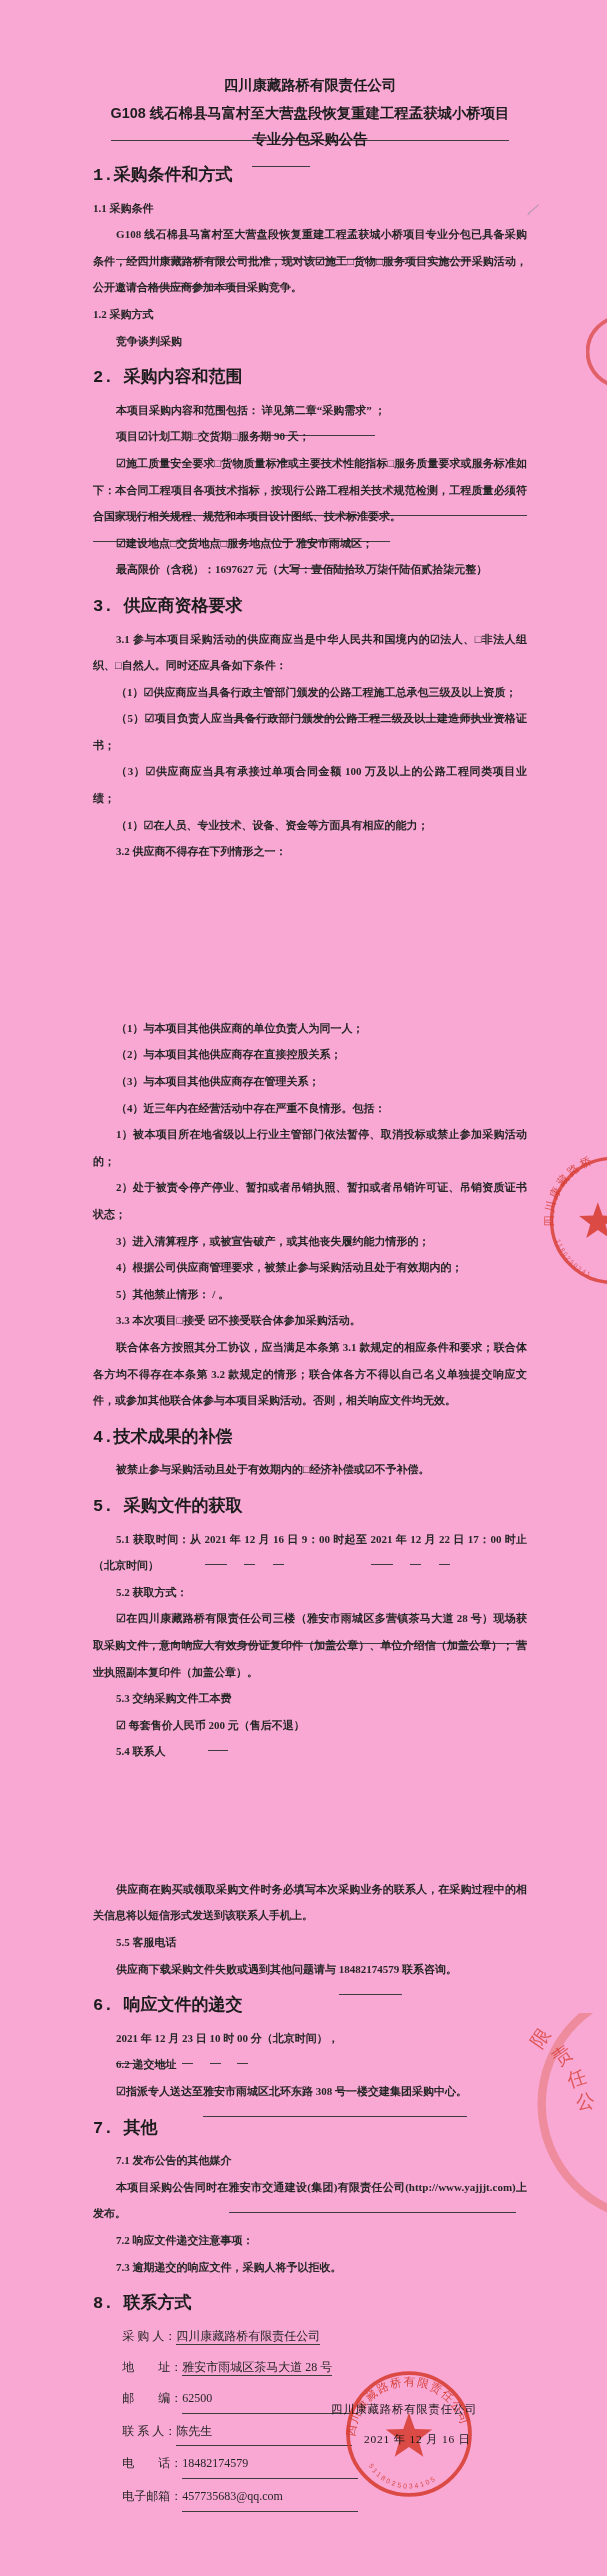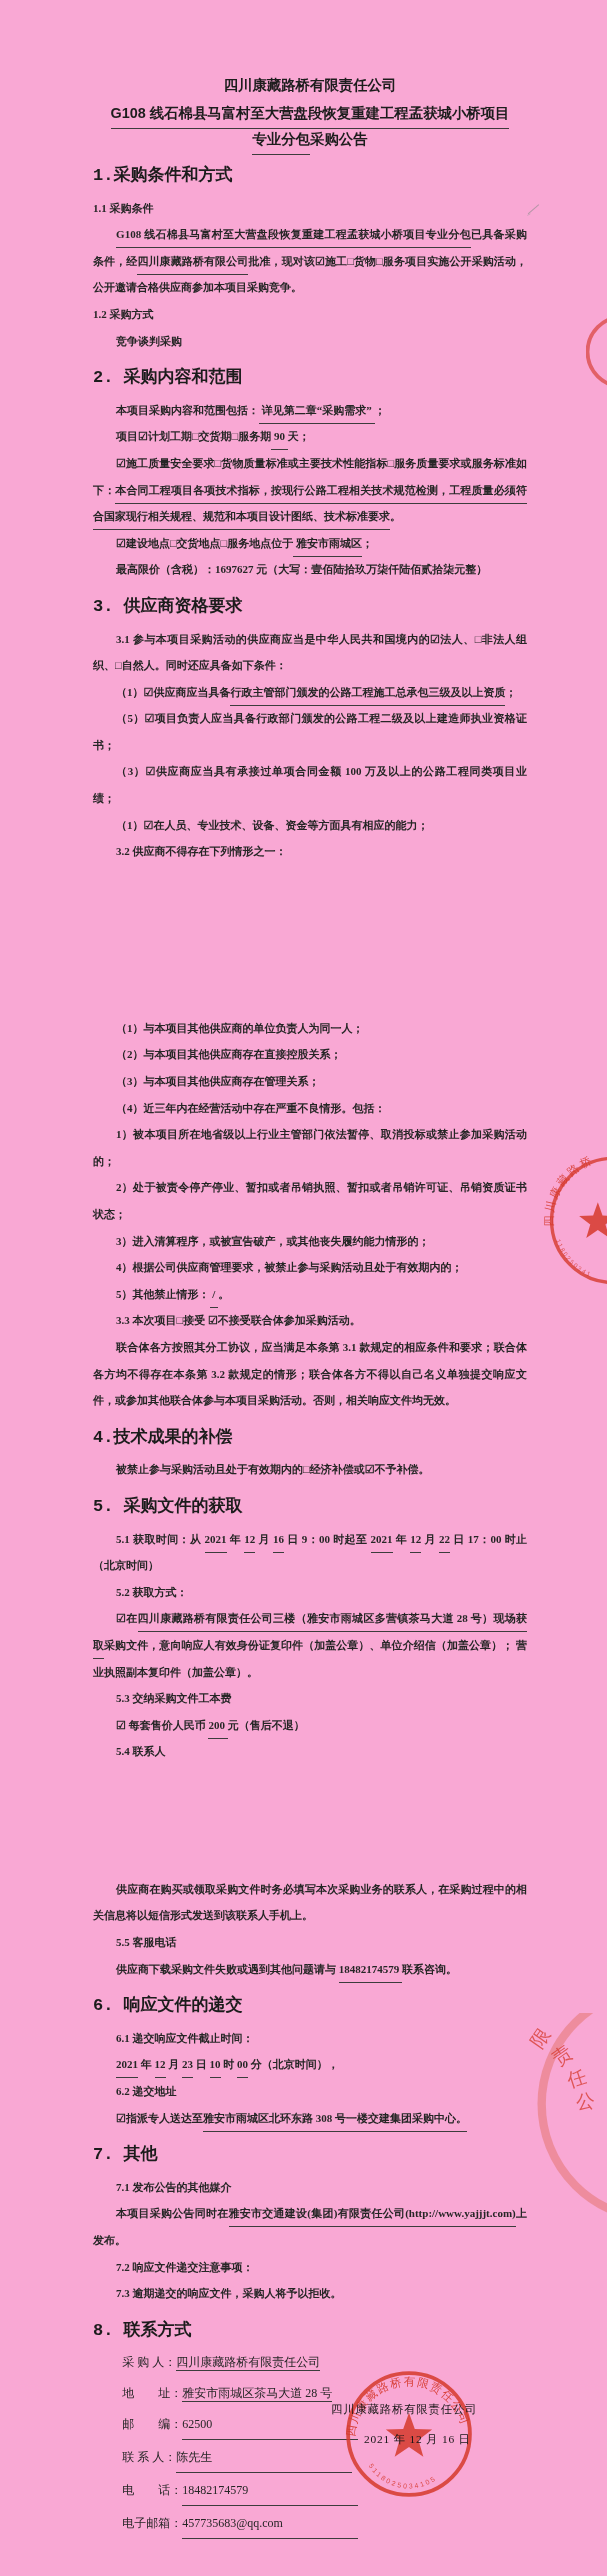--- a/index.html
+++ b/index.html
@@ -15,21 +15,21 @@
   .content{
     position:absolute;left:93px;top:0;width:434px;
     padding-top:71px;
   }
   .center{text-align:center;}
   .doc-title{font-family:"Liberation Sans","DejaVu Sans",sans-serif;font-weight:bold;font-size:14.4px;line-height:29px;margin:0;color:#1d1d1d;}
   .doc-title2{font-family:"Liberation Sans","DejaVu Sans",sans-serif;font-weight:bold;font-size:14.4px;line-height:26px;margin:0;color:#1d1d1d;}
   .sec{font-family:Liberation Mono, monospace;font-weight:bold;font-size:17px;line-height:23px;margin:12px 0 7.6px 0;color:#1c1c1c;}
   .p{font-size:11px;line-height:26.6px;margin:0;text-align:justify;font-weight:bold;}
   .ind{text-indent:2.1em;}
-  .ul{border-bottom:0.8px solid #3c3c3c;padding-bottom:7px;margin-top:23px;}
+  .ul{border-bottom:0.8px solid #3c3c3c;padding-bottom:19px;margin-top:23px;}
   .gap1{height:150px;}
   .gap2{height:111px;}
   .contact-row{font-size:12px;line-height:27px;margin:4px;text-indent:2.1em;}
   .contact-row .val{border-bottom:0.8px solid #3c3c3c;padding-bottom:0.8px;}
   .contact-row .val.wide{display:inline-block;min-width:176px;text-indent:0;}
   .footer-company{position:absolute;left:331px;top:2402px;font-size:11.4px;color:#161616;letter-spacing:0.8px;}
   .footer-date{position:absolute;left:364px;top:2432px;font-size:11.4px;color:#161616;letter-spacing:0.8px;}
   .stamp-main{position:absolute;left:342px;top:2367px;width:134px;height:134px;}
   .stamp-side1{position:absolute;left:586px;top:310px;width:21px;height:76px;overflow:hidden;}
   .stamp-side2{position:absolute;left:541px;top:1152px;width:67px;height:143px;overflow:hidden;}
@@ -92,21 +92,20 @@
     <p class="p ind"><span>☑ 每套售价人民币 </span><span class="ul">200 </span><span>元（售后不退）</span></p>
     <p class="p ind">5.4 联系人</p>
 
     <div class="gap2"></div>
 
     <p class="p ind">供应商在购买或领取采购文件时务必填写本次采购业务的联系人，在采购过程中的相关信息将以短信形式发送到该联系人手机上。</p>
     <p class="p ind">5.5 客服电话</p>
     <p class="p ind"><span>供应商下载采购文件失败或遇到其他问题请与 </span><span class="ul">18482174579 </span><span>联系咨询。</span></p>
 
     <p class="sec">6. 响应文件的递交</p>
-    <p class="p ind">6.1 递交响应文件截止时间：</p>
     <p class="p ind"><span class="ul">2021</span><span> 年 </span><span class="ul">12</span><span> 月 </span><span class="ul">23</span><span> 日 </span><span class="ul">10</span><span> 时 </span><span class="ul">00</span><span> 分（北京时间），</span></p>
     <p class="p ind">6.2 递交地址</p>
     <p class="p ind"><span>☑指派专人送达至</span><span class="ul">雅安市雨城区北环东路 308 号一楼交建集团采购中心。</span></p>
 
     <p class="sec">7. 其他</p>
     <p class="p ind">7.1 发布公告的其他媒介</p>
     <p class="p ind"><span>本项目采购公告同时在</span><span class="ul">雅安市交通建设(集团)有限责任公司(http://www.yajjjt.com)</span><span>上发布。</span></p>
     <p class="p ind">7.2 响应文件递交注意事项：</p>
     <p class="p ind">7.3 逾期递交的响应文件，采购人将予以拒收。</p>
 

